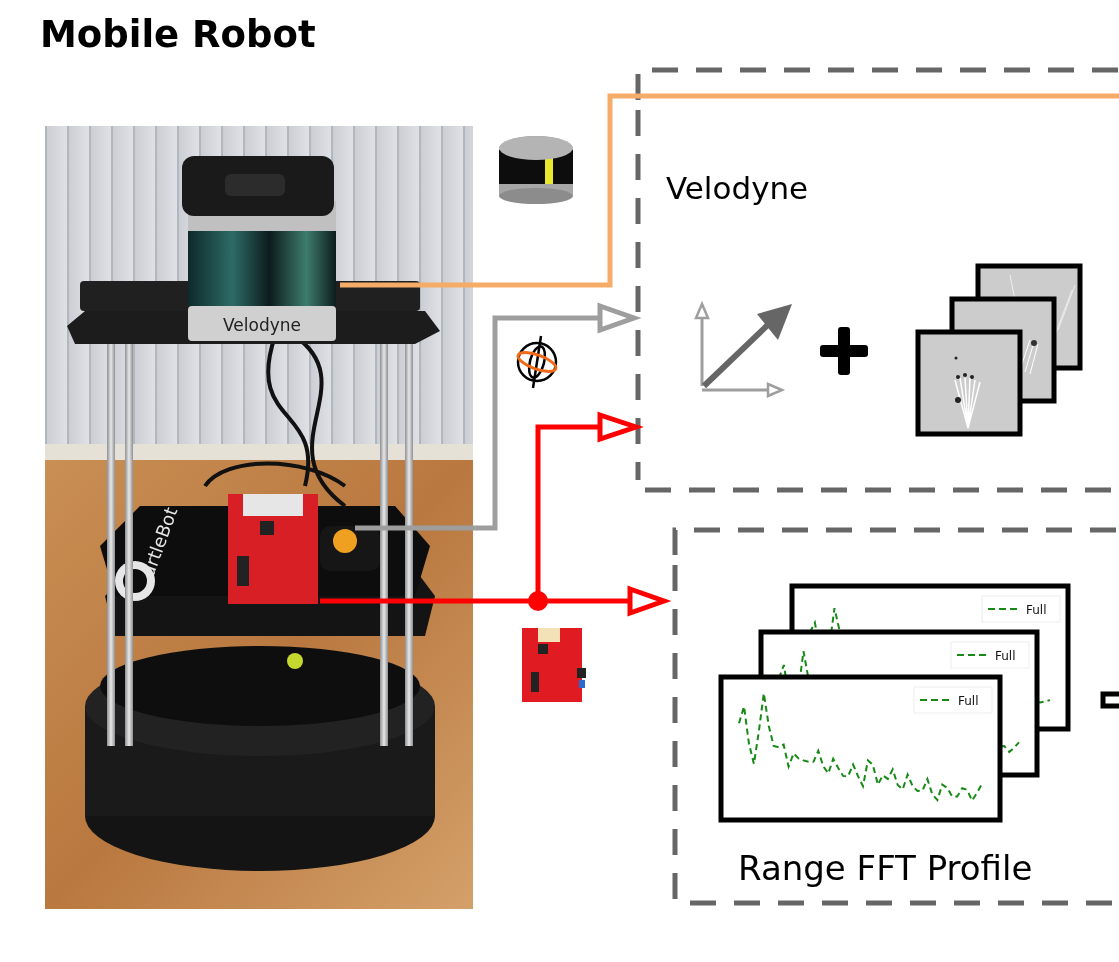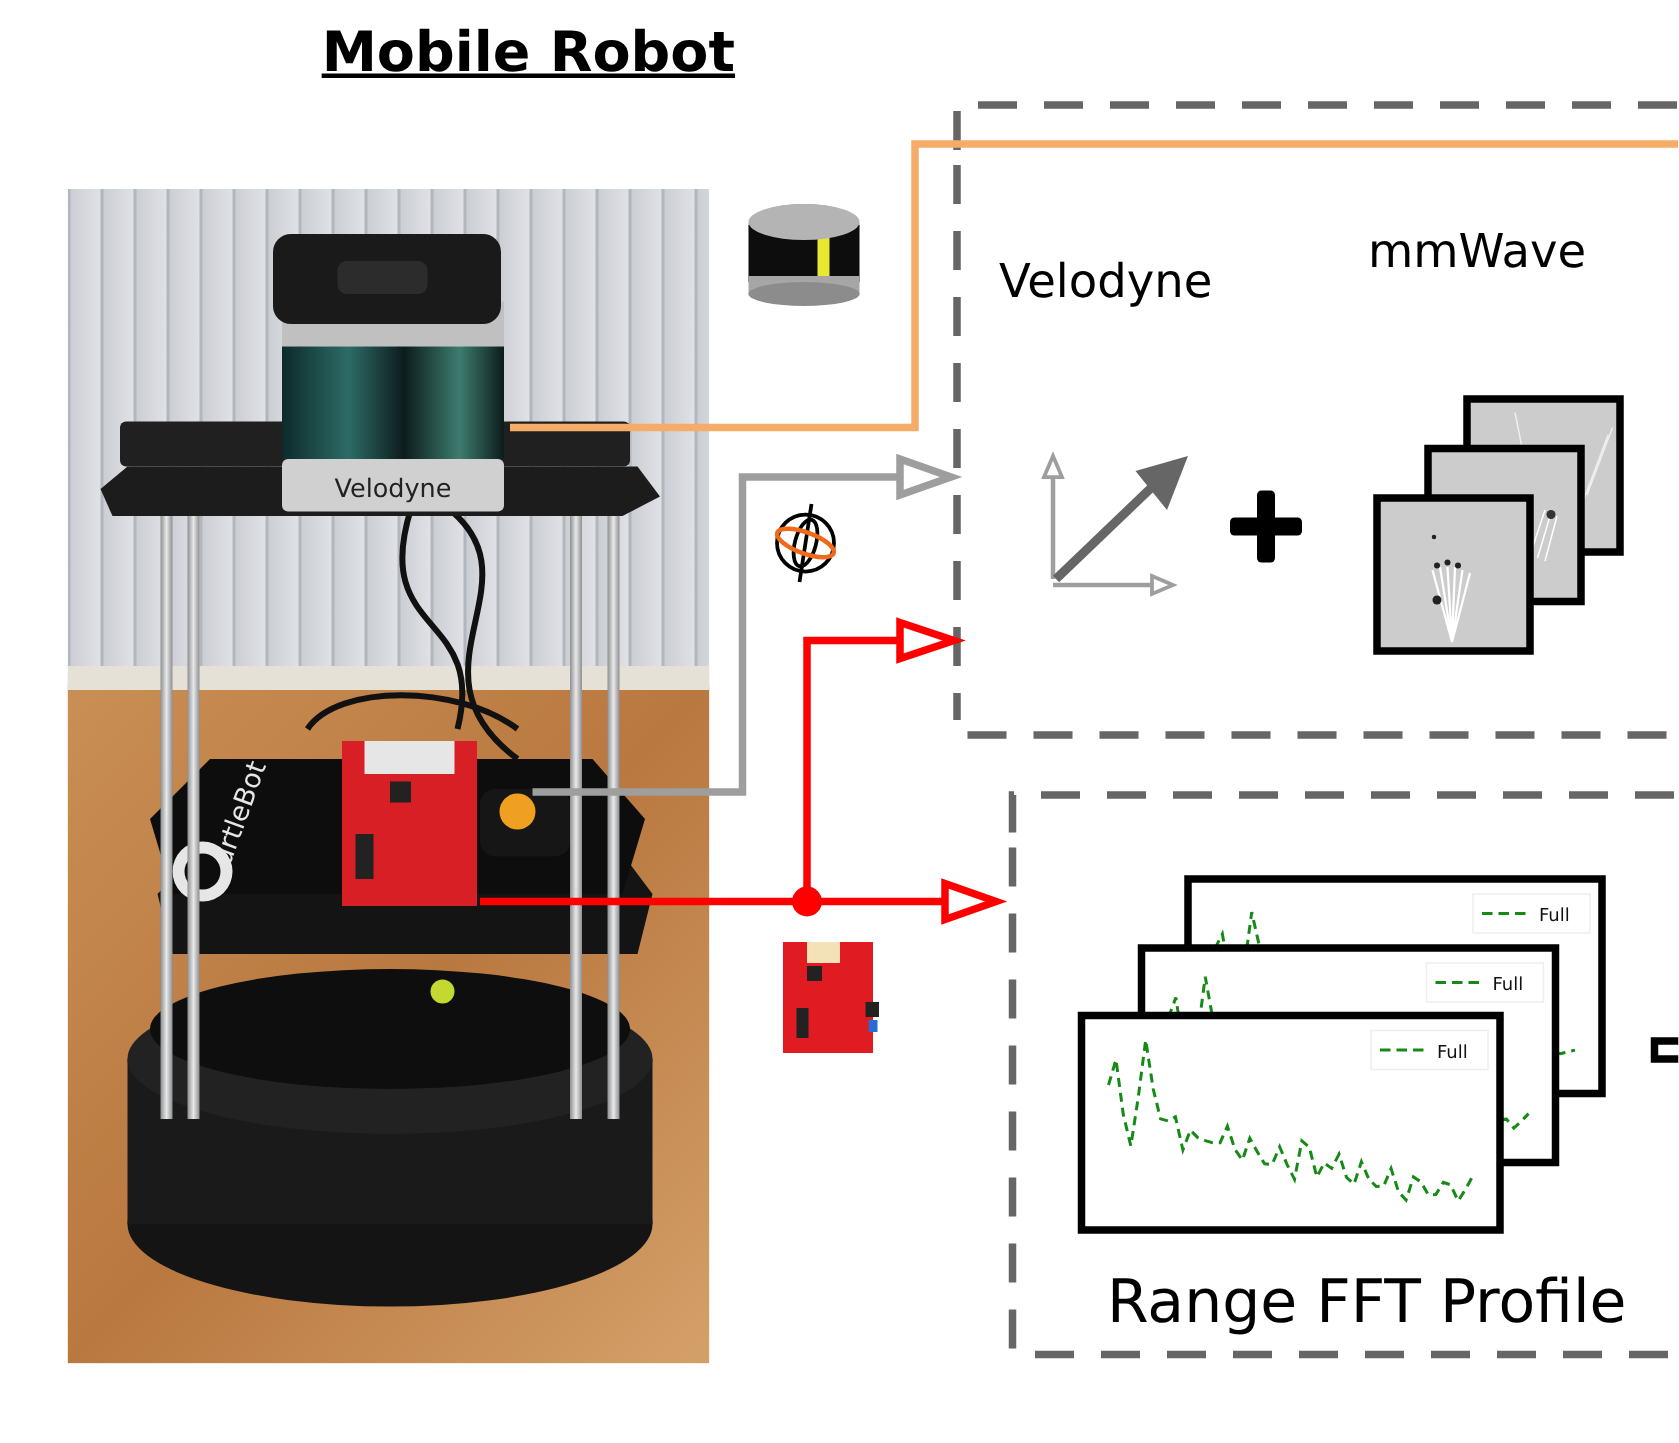--- a/index.html
+++ b/index.html
@@ -1,26 +1,26 @@
 <!DOCTYPE html>
 <html><head>
 <meta charset="utf-8">
 <style>
   html, body { margin: 0; padding: 0; background: #ffffff; }
   body { width: 1119px; height: 962px; position: relative; overflow: hidden;
          font-family: "DejaVu Sans", sans-serif; color: #000; }
   .abs { position: absolute; }
-  #title { left: 40px; top: 14px; width: 450px; text-align: right;
-           font-weight: bold; font-size: 37px; line-height: 42px; text-decoration: underline; }
+  #title { left: 40px; top: 14px; width: 450px; text-align: left;
+           font-weight: bold; font-size: 37px; line-height: 42px; }
   #photo { left: 45px; top: 126px; width: 428px; height: 783px; overflow: hidden; }
   #overlay { left: 0; top: 0; width: 1119px; height: 962px; pointer-events: none; }
   .lbl { font-size: 31px; line-height: 36px; text-align: center; white-space: nowrap; }
   #odo-label { left: 666px; top: 170px; }
   #mm-label { left: 912px; top: 150px; }
-  #fft-label { left: 738px; top: 850px; font-size: 40px; }
+  #fft-label { left: 738px; top: 850px; font-size: 34px; }
 </style>
 </head>
 <body>
 
 <div id="title" class="abs">
   <div>Mobile Robot</div>
 </div>
 
 <div id="photo" class="abs">
   <svg width="428" height="783" viewBox="0 0 428 783">
@@ -192,15 +192,14 @@
         <line x1="920" x2="950" y1="700" y2="700" stroke="#168a16" stroke-width="2" stroke-dasharray="7 4"></line>
         <text x="958" y="705" font-size="12" font-family="DejaVu Sans, sans-serif" fill="#111">Full</text>
       </g>
     </g>
 
   <rect x="1103" y="694" width="20" height="12" fill="none" stroke="#000" stroke-width="5"></rect>
 </svg>
 
 <div id="odo-label" class="abs lbl">Velodyne</div>
 <div id="mm-label" class="abs lbl">
-  <div>mmWave</div>
 </div>
 <div id="fft-label" class="abs lbl">Range FFT Profile</div>
 
 </body></html>

